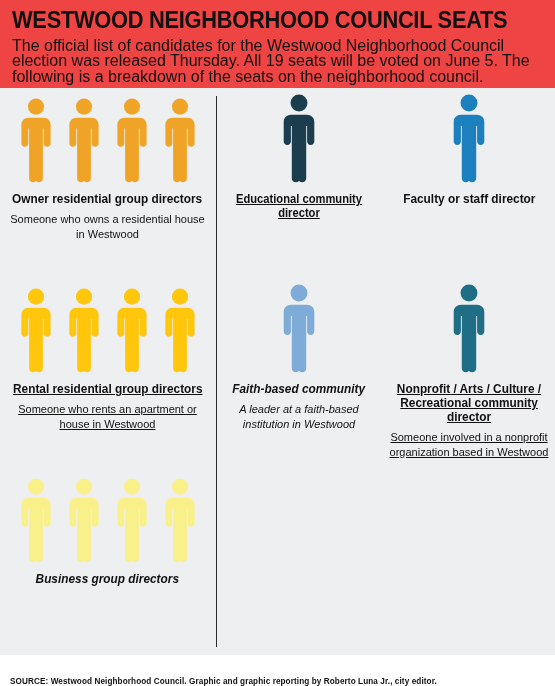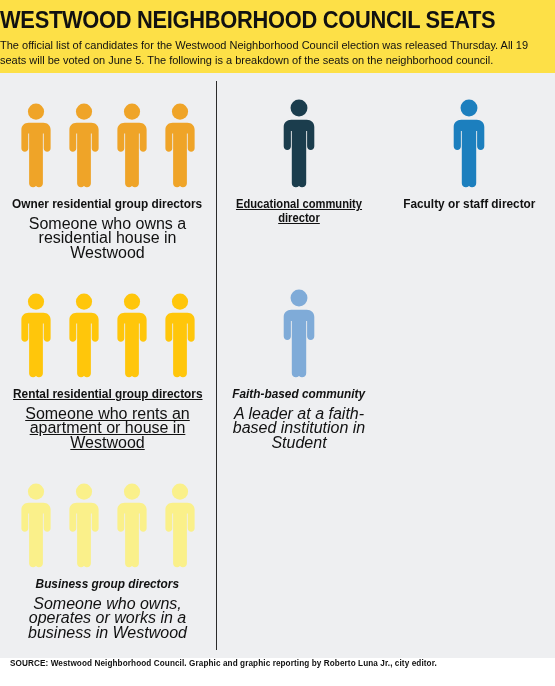--- a/index.html
+++ b/index.html
@@ -11,47 +11,47 @@
     overflow:hidden;
   }
   .infographic{
     position:relative;
     width:555px;height:686px;
     box-sizing:border-box;
     display:flex;flex-direction:column;
   }
 
   
-  .header{padding:8px 10px 4px 0;background:#fde047;}
+  .header{padding:8px 10px 4px 12px;background:#ef4444;}
   .title{
     font-family:"Liberation Sans", sans-serif;
     font-weight:bold;
     font-size:23px;
     line-height:25px;
     letter-spacing:-0.3px;
     margin:0 0 5px 0;
     transform:scaleX(0.95);
     transform-origin:left center;
     color:#111;
   }
   .standfirst{
-    font-size:11px;
+    font-size:16px;
     line-height:15.4px;
     margin:0;
     color:#111;
     max-width:532px;
   }
 
   
   .panel{
     background:#eeeff1;
     flex:1 1 auto;
     position:relative;
     display:flex;
-    padding:20px 0 0 0;
+    padding:0 0 0 0;
     box-sizing:border-box;
   }
   .col{
     box-sizing:border-box;
     display:flex;flex-direction:column;
   }
   .col-left{width:215px;padding:0 6px;}
   .col-mid{width:168px;padding:0 8px;}
   .col-right{width:172px;padding:0 6px;}
 
@@ -87,35 +87,35 @@
   .cell-title{
     font-weight:bold;
     font-size:12.6px;
     line-height:14px;
     margin-top:8px;
     transform:scaleX(0.94);
     color:#111;
   }
   .cell-title.small{font-size:11.9px;}
   .cell-desc{
-    font-size:16px;
+    font-size:11px;
     line-height:14.6px;
     margin-top:6px;
     color:#111;
     max-width:100%;
   }
   .col-left .cell-desc{max-width:210px;}
   .col-mid .cell-desc{max-width:152px;}
   .col-right .cell-desc{max-width:160px;}
 
   
   .footer{
     background:#ffffff;
     height:31px;
-    display:flex;align-items:flex-start;
+    display:flex;align-items:flex-end;
     padding:0 10px;
     box-sizing:border-box;
   }
   .source{
     font-size:8.6px;
     font-weight:bold;
     letter-spacing:0.1px;
     transform:scaleX(0.95);
     transform-origin:left center;
     color:#111;
@@ -193,21 +193,20 @@
             <svg viewBox="0 0 44 100" width="38" height="86" class="figure">
               <circle cx="22" cy="10" r="9.4" fill="#FAF08A"></circle>
               <path d="M13.4 23 H30.6 C35.4 23 39 26.3 39 31 V52.5 C39 54.9 37.2 56.6 35 56.6 C32.8 56.6 31 54.9 31 52.5 V35.5 H30 V93.5 C30 96.2 27.9 98 25.4 98 C22.9 98 21.2 96.2 21.2 93.5 V62 H22.8 V93.5 C22.8 96.2 21.1 98 18.6 98 C16.1 98 14 96.2 14 93.5 V35.5 H13 V52.5 C13 54.9 11.2 56.6 9 56.6 C6.8 56.6 5 54.9 5 52.5 V31 C5 26.3 8.6 23 13.4 23 Z" fill="#FAF08A"></path>
             </svg>
             <svg viewBox="0 0 44 100" width="38" height="86" class="figure">
               <circle cx="22" cy="10" r="9.4" fill="#FAF08A"></circle>
               <path d="M13.4 23 H30.6 C35.4 23 39 26.3 39 31 V52.5 C39 54.9 37.2 56.6 35 56.6 C32.8 56.6 31 54.9 31 52.5 V35.5 H30 V93.5 C30 96.2 27.9 98 25.4 98 C22.9 98 21.2 96.2 21.2 93.5 V62 H22.8 V93.5 C22.8 96.2 21.1 98 18.6 98 C16.1 98 14 96.2 14 93.5 V35.5 H13 V52.5 C13 54.9 11.2 56.6 9 56.6 C6.8 56.6 5 54.9 5 52.5 V31 C5 26.3 8.6 23 13.4 23 Z" fill="#FAF08A"></path>
             </svg>
           </div>
         <div class="cell-title">Business group directors</div>
-        <div class="cell-desc">Someone who owns, operates or works in a business in Westwood</div>
       </div>
     </div>
 
     <div class="col col-mid">
       <div class="cell row-2">
         <div class="figures">
             <svg viewBox="0 0 44 100" width="40" height="90" class="figure">
               <circle cx="22" cy="10" r="9.4" fill="#1B3D4D"></circle>
               <path d="M13.4 23 H30.6 C35.4 23 39 26.3 39 31 V52.5 C39 54.9 37.2 56.6 35 56.6 C32.8 56.6 31 54.9 31 52.5 V35.5 H30 V93.5 C30 96.2 27.9 98 25.4 98 C22.9 98 21.2 96.2 21.2 93.5 V62 H22.8 V93.5 C22.8 96.2 21.1 98 18.6 98 C16.1 98 14 96.2 14 93.5 V35.5 H13 V52.5 C13 54.9 11.2 56.6 9 56.6 C6.8 56.6 5 54.9 5 52.5 V31 C5 26.3 8.6 23 13.4 23 Z" fill="#1B3D4D"></path>
             </svg>
@@ -215,33 +214,43 @@
         <div class="cell-title small">Educational community director</div>
       </div>
       <div class="cell row-3">
         <div class="figures">
             <svg viewBox="0 0 44 100" width="40" height="90" class="figure">
               <circle cx="22" cy="10" r="9.4" fill="#7FABD8"></circle>
               <path d="M13.4 23 H30.6 C35.4 23 39 26.3 39 31 V52.5 C39 54.9 37.2 56.6 35 56.6 C32.8 56.6 31 54.9 31 52.5 V35.5 H30 V93.5 C30 96.2 27.9 98 25.4 98 C22.9 98 21.2 96.2 21.2 93.5 V62 H22.8 V93.5 C22.8 96.2 21.1 98 18.6 98 C16.1 98 14 96.2 14 93.5 V35.5 H13 V52.5 C13 54.9 11.2 56.6 9 56.6 C6.8 56.6 5 54.9 5 52.5 V31 C5 26.3 8.6 23 13.4 23 Z" fill="#7FABD8"></path>
             </svg>
           </div>
         <div class="cell-title">Faith-based community</div>
-        <div class="cell-desc">A leader at a faith-based institution in Student</div>
+        <div class="cell-desc">A leader at a faith-based institution in Westwood</div>
       </div>
     </div>
 
     <div class="col col-right">
       <div class="cell row-1">
         <div class="figures">
             <svg viewBox="0 0 44 100" width="40" height="90" class="figure">
               <circle cx="22" cy="10" r="9.4" fill="#1C7FBE"></circle>
               <path d="M13.4 23 H30.6 C35.4 23 39 26.3 39 31 V52.5 C39 54.9 37.2 56.6 35 56.6 C32.8 56.6 31 54.9 31 52.5 V35.5 H30 V93.5 C30 96.2 27.9 98 25.4 98 C22.9 98 21.2 96.2 21.2 93.5 V62 H22.8 V93.5 C22.8 96.2 21.1 98 18.6 98 C16.1 98 14 96.2 14 93.5 V35.5 H13 V52.5 C13 54.9 11.2 56.6 9 56.6 C6.8 56.6 5 54.9 5 52.5 V31 C5 26.3 8.6 23 13.4 23 Z" fill="#1C7FBE"></path>
             </svg>
           </div>
         <div class="cell-title">Faculty or staff director</div>
+      </div>
+      <div class="cell row-2">
+        <div class="figures">
+            <svg viewBox="0 0 44 100" width="40" height="90" class="figure">
+              <circle cx="22" cy="10" r="9.4" fill="#1F6E86"></circle>
+              <path d="M13.4 23 H30.6 C35.4 23 39 26.3 39 31 V52.5 C39 54.9 37.2 56.6 35 56.6 C32.8 56.6 31 54.9 31 52.5 V35.5 H30 V93.5 C30 96.2 27.9 98 25.4 98 C22.9 98 21.2 96.2 21.2 93.5 V62 H22.8 V93.5 C22.8 96.2 21.1 98 18.6 98 C16.1 98 14 96.2 14 93.5 V35.5 H13 V52.5 C13 54.9 11.2 56.6 9 56.6 C6.8 56.6 5 54.9 5 52.5 V31 C5 26.3 8.6 23 13.4 23 Z" fill="#1F6E86"></path>
+            </svg>
+          </div>
+        <div class="cell-title">Nonprofit / Arts / Culture / Recreational community director</div>
+        <div class="cell-desc">Someone involved in a nonprofit organization based in Westwood</div>
       </div>
     </div>
   </div>
 
   <div class="footer">
     <div class="source">SOURCE: Westwood Neighborhood Council. Graphic and graphic reporting by Roberto Luna Jr., city editor.</div>
   </div>
 
 </div>
 

